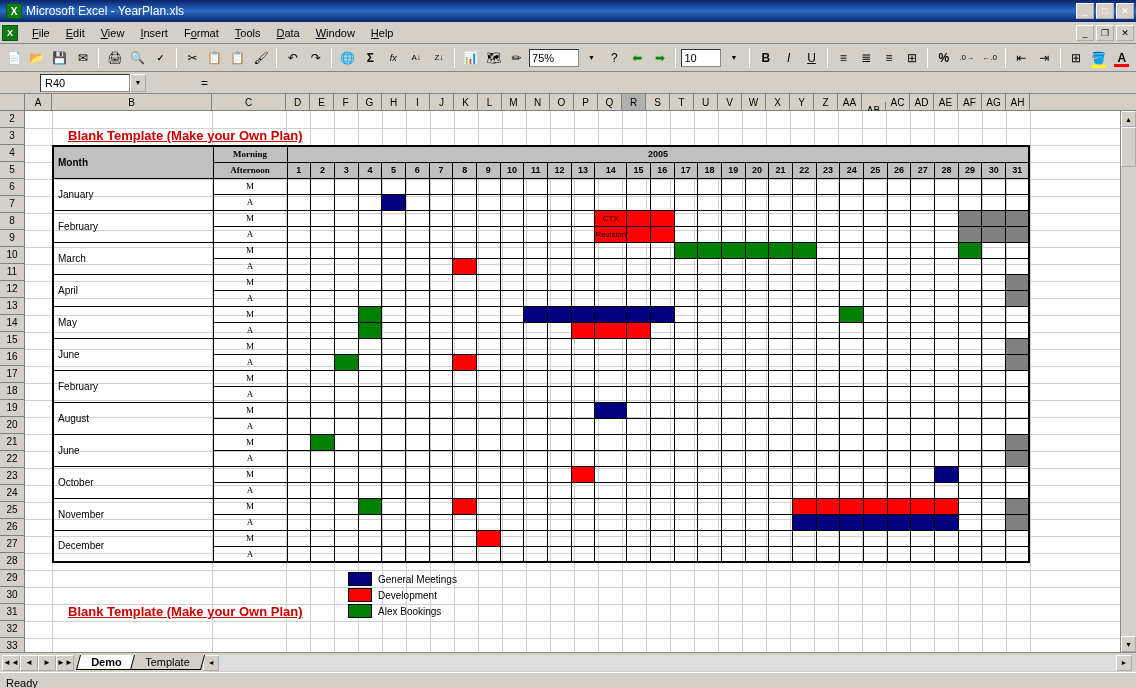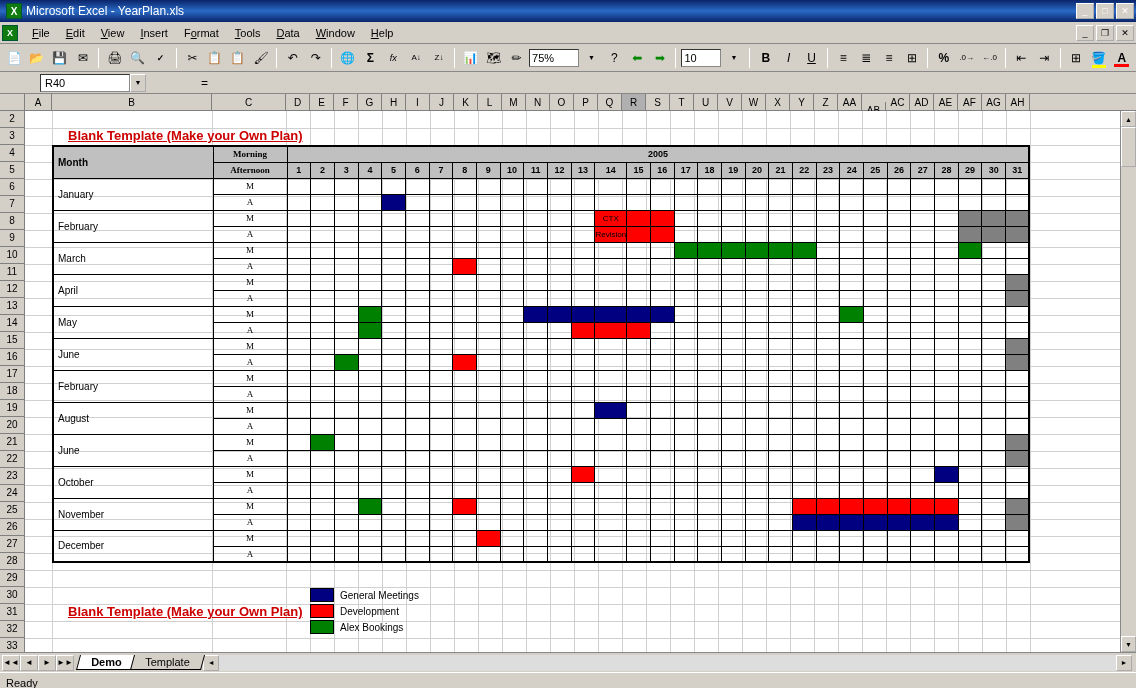--- a/index.html
+++ b/index.html
@@ -1168,21 +1168,21 @@
               <td class="day-col"></td>
               <td class="day-col"></td>
               <td class="day-col"></td>
               <td class="day-col"></td>
               <td class="day-col"></td>
               <td class="day-col"></td>
               <td class="day-col"></td>
             </tr>
           </tbody>
         </table>
-        <div class="legend" style="left: 285px; top: 476px;">
+        <div class="legend" style="left: 285px; top: 460px; padding-left: 38px;">
           <div class="legend-row">
             <div class="legend-sw fill-blue"></div>
             <span>General Meetings</span>
           </div>
           <div class="legend-row">
             <div class="legend-sw fill-red"></div>
             <span>Development</span>
           </div>
           <div class="legend-row">
             <div class="legend-sw fill-green"></div>

